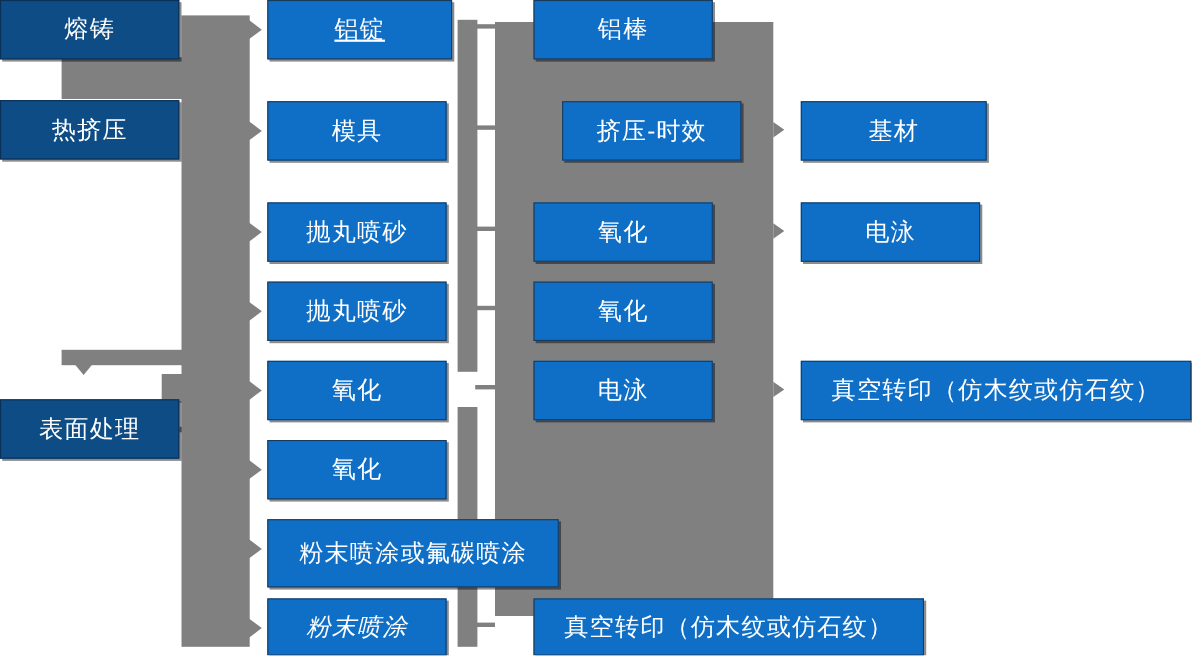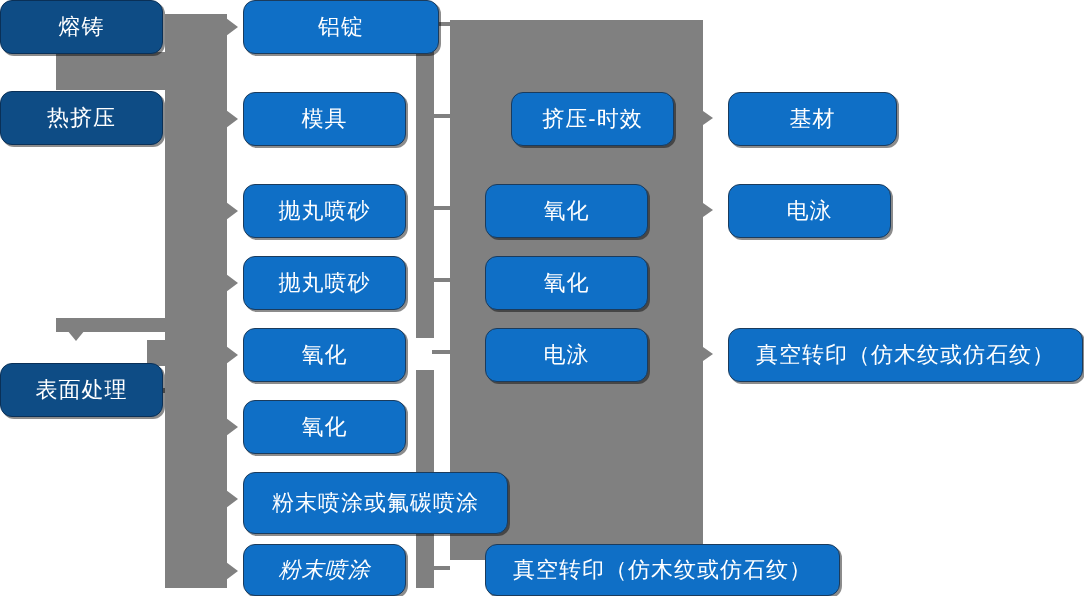--- a/index.html
+++ b/index.html
@@ -51,21 +51,21 @@
     border-left: 10px solid #808080;
   }
 
   
   .node {
     position: absolute;
     box-sizing: border-box;
     display: flex;
     align-items: center;
     justify-content: center;
-    border-radius: 12px;
+    border-radius: 0;
     color: #ffffff;
     font-size: 22px;
     line-height: 1.1;
     letter-spacing: 1px;
     border: 1px solid #17375e;
     box-shadow: 2px 2px 0 rgba(0,0,0,0.45);
     white-space: nowrap;
     user-select: none;
   }
   .node.dark  { background: #0E4C85; border-color: #0a3057; }
@@ -119,21 +119,21 @@
   </div>
 
   <div class="node dark" style="left:0px; top:363px; width:163px; height:54px;">
     <span class="caption">表面处理</span>
   </div>
 
   <div class="node dark" style="left:0px; top:91px; width:163px; height:54px;">
     <span class="caption">热挤压</span>
   </div>
 
-  <div class="node light" style="left:243px; top:0px; width:196px; height:54px;">
+  <div class="node light" style="left:243px; top:0px; width:168px; height:54px;text-decoration:underline;">
     <span class="caption">铝锭</span>
   </div>
 
   <div class="node light" style="left:243px; top:92px; width:163px; height:54px;">
     <span class="caption">模具</span>
   </div>
 
   <div class="node light" style="left:243px; top:184px; width:163px; height:54px;">
     <span class="caption">抛丸喷砂</span>
   </div>
@@ -151,20 +151,23 @@
   </div>
 
   <div class="node light" style="left:243px; top:472px; width:265px; height:62px;">
     <span class="caption">粉末喷涂或氟碳喷涂</span>
   </div>
 
   <div class="node light" style="left:243px; top:544px; width:163px; height:52px;font-style:italic;">
     <span class="caption">粉末喷涂</span>
   </div>
 
+  <div class="node light" style="left:485px; top:0px; width:163px; height:54px;">
+    <span class="caption">铝棒</span>
+  </div>
 
   <div class="node light" style="left:511px; top:92px; width:163px; height:54px;">
     <span class="caption">挤压-时效</span>
   </div>
 
   <div class="node light" style="left:485px; top:184px; width:163px; height:54px;">
     <span class="caption">氧化</span>
   </div>
 
   <div class="node light" style="left:485px; top:256px; width:163px; height:54px;">

